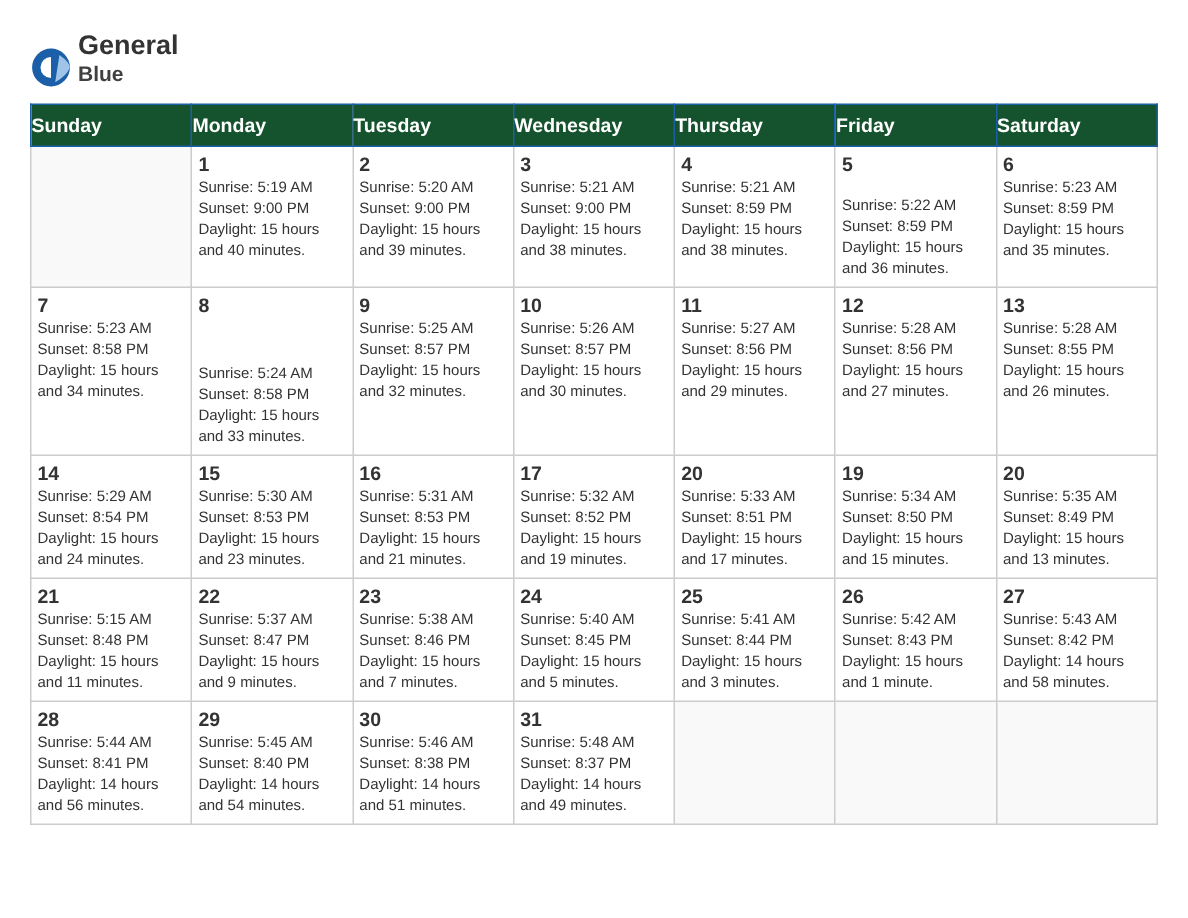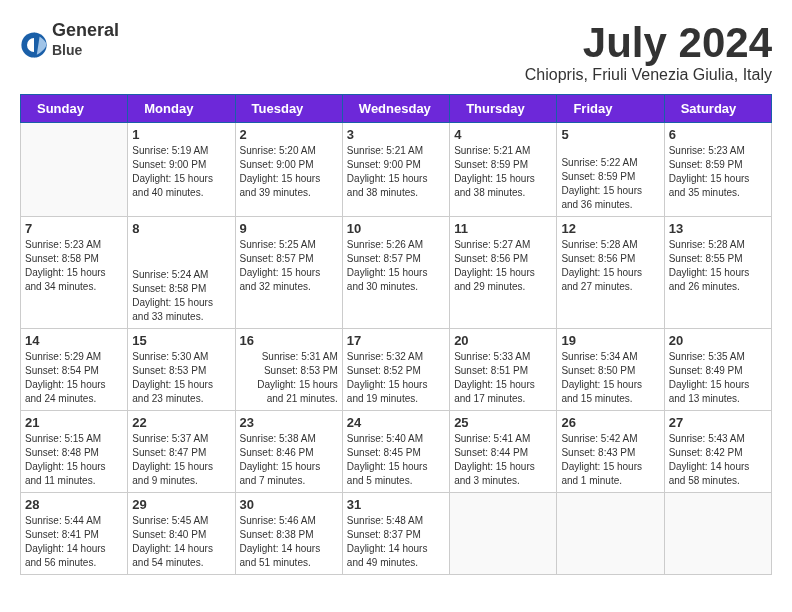--- a/index.html
+++ b/index.html
@@ -47,23 +47,23 @@
     .subtitle {
       font-size: 16px;
       color: #333;
     }
     table {
       width: 100%;
       border-collapse: collapse;
       font-size: 11px;
     }
     thead tr th {
-      background: #6d28d9;
+      background: #14532d;
       color: #fff;
-      padding: 6px 16px;
+      padding: 6px 0;
       text-align: left;
       font-size: 13px;
       font-weight: bold;
       border: 1px solid #1a5fa8;
     }
     tbody tr td {
       border: 1px solid #ccc;
       vertical-align: top;
       padding: 4px;
       min-height: 70px;
@@ -103,24 +103,20 @@
       <circle cx="20" cy="20" r="18" fill="#1a5fa8"></circle>
       <circle cx="20" cy="20" r="10" fill="white"></circle>
       <path d="M20 2 Q35 10 38 20 Q35 30 20 38" fill="#1a5fa8"></path>
       <path d="M28 8 Q38 15 38 20 Q35 28 24 34" fill="#a0c4e8"></path>
     </svg>
     <div>
       <span class="logo-text-general">General</span><br>
       <span class="logo-text-blue">Blue</span>
     </div>
   </div>
-  <div class="title-area">
-    <div class="main-title">July 2024</div>
-    <div class="subtitle">Chiopris, Friuli Venezia Giulia, Italy</div>
-  </div>
 </div>
 
 <table>
   <thead>
     <tr>
     <th>Sunday</th>
         <th>Monday</th>
         <th>Tuesday</th>
         <th>Wednesday</th>
         <th>Thursday</th>
@@ -235,21 +231,21 @@
         </td>
         <td>
           <span class="day-number">15</span>
           <div class="day-info" style="white-space: pre-line;">Sunrise: 5:30 AM
 Sunset: 8:53 PM
 Daylight: 15 hours
 and 23 minutes.</div>
         </td>
         <td>
           <span class="day-number">16</span>
-          <div class="day-info" style="white-space: pre-line; text-align: right;">Sunrise: 5:31 AM
+          <div class="day-info" style="white-space: pre-line;">Sunrise: 5:31 AM
 Sunset: 8:53 PM
 Daylight: 15 hours
 and 21 minutes.</div>
         </td>
         <td>
           <span class="day-number">17</span>
           <div class="day-info" style="white-space: pre-line;">Sunrise: 5:32 AM
 Sunset: 8:52 PM
 Daylight: 15 hours
 and 19 minutes.</div>

